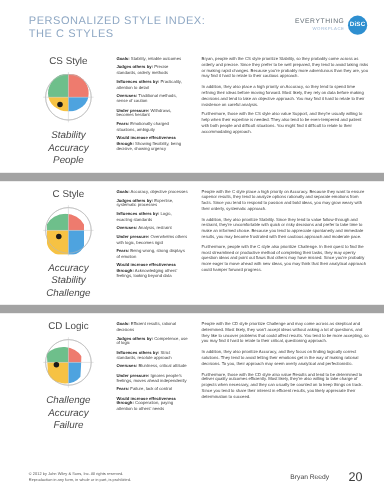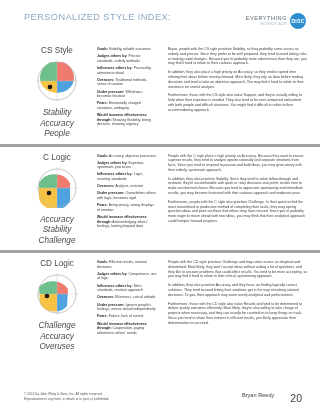--- a/index.html
+++ b/index.html
@@ -39,21 +39,21 @@
     background: #2e8fd0;
     display: flex; align-items: center; justify-content: center;
     color: #fff; font-size: 5.2px; letter-spacing: .2px; font-weight: 700;
   }
 
   
   .sections { position: absolute; left: 0; top: 40px; right: 0; }
   .section {
     display: flex; align-items: flex-start;
     padding: 4px 12px 4px 24px;
-    border-bottom: 3px solid #a3a3a3;
+    border-bottom: 7px solid #a3a3a3;
     min-height: 98px;
   }
   .section:last-child { border-bottom: none; }
 
   
   .style-col {
     width: 66px; flex: 0 0 66px; text-align: center; padding-top: 2px;
   }
   .style-name {
     font-size: 8.2px; color: #4a4a4a; margin-bottom: 1px; font-weight: 400;
@@ -72,35 +72,36 @@
   .trait { font-size: 3.55px; line-height: 4.6px; margin-bottom: 2.6px; color: #3d3d3d; }
   .trait b { font-weight: 700; color: #1f1f1f; }
 
   
   .narrative-col { flex: 1 1 auto; padding: 3px 0 0 6px; }
   .para { font-size: 3.55px; line-height: 4.8px; color: #3d3d3d; margin-bottom: 4px; text-align: left; }
 
   
   .footer {
     position: absolute; left: 0; right: 0; bottom: 10px;
-    display: flex; align-items: flex-start; padding: 0 18px 0 24px;
+    display: flex; align-items: center; padding: 0 18px 0 24px;
   }
   .copyright { font-size: 3.3px; line-height: 5px; color: #555; flex: 1 1 auto; }
   .copyright span { display: block; }
   .footer-name { font-size: 5.6px; color: #3d3d3d; margin-right: 16px; }
   .footer-page { font-size: 10.5px; color: #3d3d3d; }
 </style>
 </head>
 <body>
 
 <div class="page">
 
   <div class="header">
     <div class="doc-title">
       <span>PERSONALIZED STYLE INDEX:</span>
+      <span>THE C STYLES</span>
     </div>
     <div class="logo">
       <div class="logo-text">
         <div class="logo-everything">EVERYTHING</div>
         <div class="logo-workplace">WORKPLACE</div>
       </div>
       <div class="logo-badge">DiSC</div>
     </div>
   </div>
 
@@ -144,21 +145,21 @@
     <div class="trait"><b>Would increase effectiveness through:</b><span> Showing flexibility, being decisive, showing urgency</span></div>
         </div>
     <div class="narrative-col">
     <p class="para">Bryan, people with the CS style prioritize Stability, so they probably come across as orderly and precise. Since they prefer to be well prepared, they tend to avoid taking risks or making rapid changes. Because you're probably more adventurous than they are, you may find it hard to relate to their cautious approach.</p>
     <p class="para">In addition, they also place a high priority on Accuracy, so they tend to spend time refining their ideas before moving forward. Most likely, they rely on data before making decisions and tend to take an objective approach. You may find it hard to relate to their insistence on careful analysis.</p>
     <p class="para">Furthermore, those with the CS style also value Support, and they're usually willing to help when their expertise is needed. They also tend to be even-tempered and patient with both people and difficult situations. You might find it difficult to relate to their accommodating approach.</p>
         </div>
   </div>
       <div class="section">
     <div class="style-col">
-      <div class="style-name">C Logic</div>
+      <div class="style-name">C Style</div>
       <div class="disc-wrap">
   <svg class="disc-svg" viewBox="0 0 100 100">
     <defs>
       <clipPath id="clip1">
         <path d="M 14,40 A 34,30 0 0 1 76,40 L 76,76 A 32,26 0 0 1 14,70 Z"></path>
       </clipPath>
     </defs>
     <circle cx="50" cy="50" r="38" fill="#ffffff" stroke="#b9b9b9" stroke-width="1"></circle>
     <g clip-path="url(#clip1)">
       <rect x="12" y="12" width="38" height="38" fill="#6ebf8b"></rect>
@@ -212,21 +213,21 @@
     </g>
     <line x1="50" y1="8" x2="50" y2="92" stroke="#c8c8c8" stroke-width=".8"></line>
     <line x1="8" y1="50" x2="92" y2="50" stroke="#c8c8c8" stroke-width=".8"></line>
     <circle cx="50" cy="50" r="38" fill="none" stroke="#b9b9b9" stroke-width="1"></circle>
     <circle cx="30" cy="54" r="4.6" fill="#1a1a1a"></circle>
   </svg>
           </div>
       <div class="style-words">
     <span>Challenge</span>
     <span>Accuracy</span>
-    <span>Overuses</span>
+    <span>Failure</span>
           </div>
     </div>
     <div class="traits-col">
     <div class="trait"><b>Goals:</b><span> Efficient results, rational decisions</span></div>
     <div class="trait"><b>Judges others by:</b><span> Competence, use of logic</span></div>
     <div class="trait"><b>Influences others by:</b><span> Strict standards, resolute approach</span></div>
     <div class="trait"><b>Overuses:</b><span> Bluntness, critical attitude</span></div>
     <div class="trait"><b>Under pressure:</b><span> Ignores people's feelings, moves ahead independently</span></div>
     <div class="trait"><b>Fears:</b><span> Failure, lack of control</span></div>
     <div class="trait"><b>Would increase effectiveness through:</b><span> Cooperation, paying attention to others' needs</span></div>

